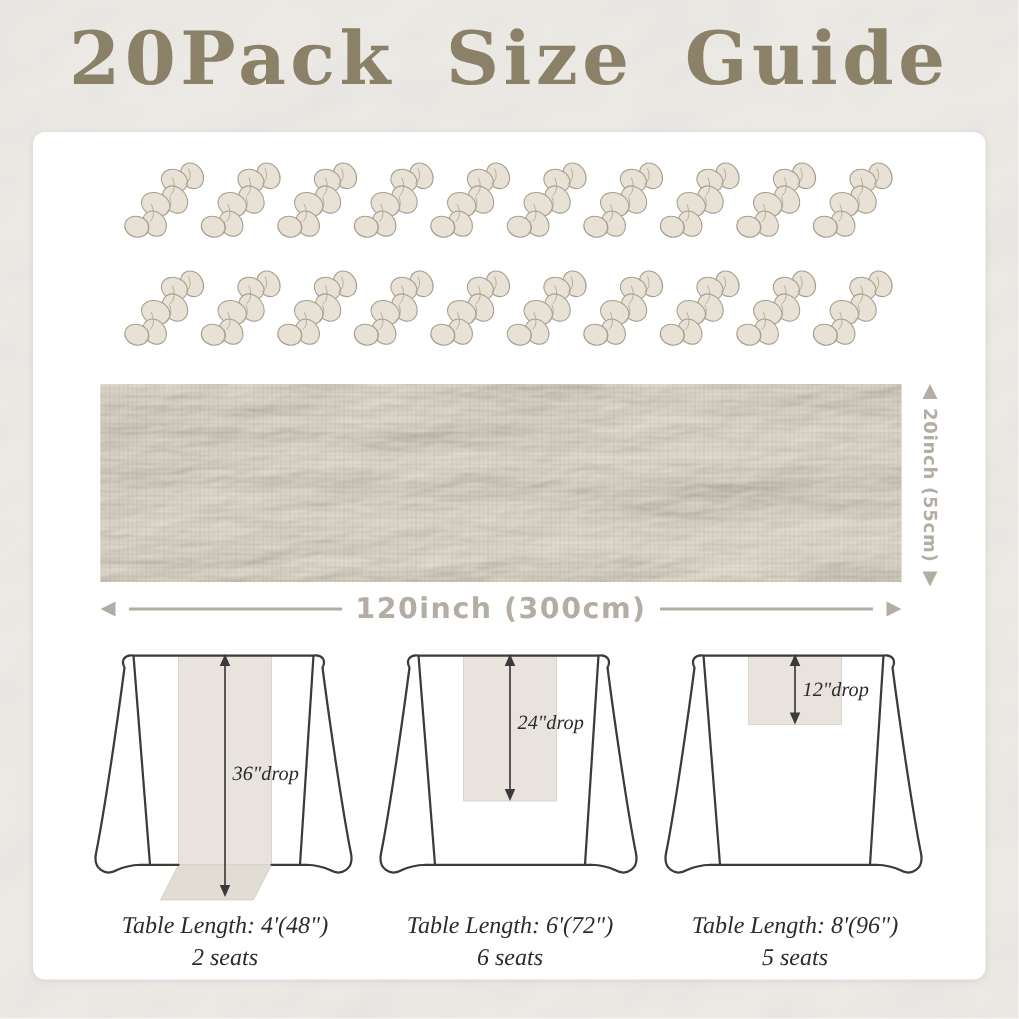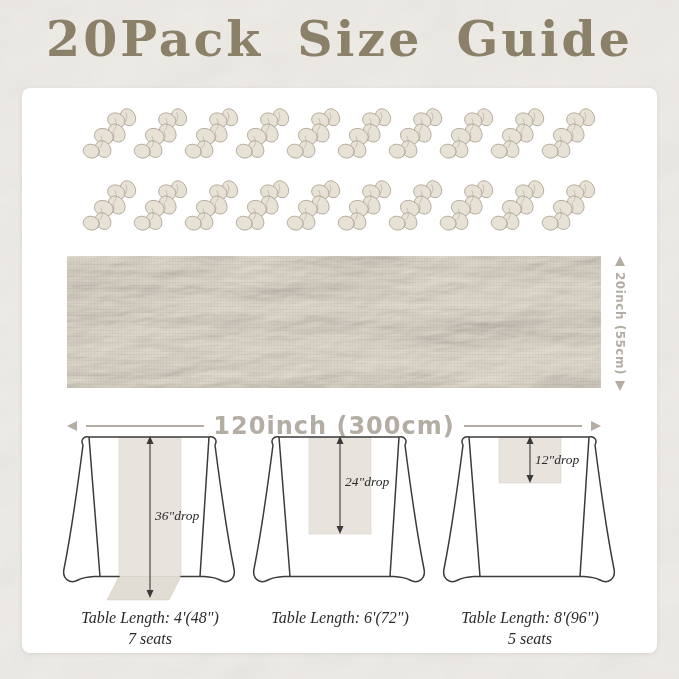--- a/index.html
+++ b/index.html
@@ -64,23 +64,22 @@
     background:
       repeating-linear-gradient(90deg,rgba(115,105,90,.05) 0 1px,transparent 1px 3px),
       repeating-linear-gradient(0deg,rgba(115,105,90,.05) 0 1px,transparent 1px 3px);
   }
   
   .hdim{
     position:absolute;left:45px;top:306px;width:534px;height:24px;
     display:flex;align-items:center;gap:9px;
     color:var(--dimension_color);
     font-family:"DejaVu Sans",sans-serif;
-    font-size:24px;font-weight:700;letter-spacing:1px;
+    font-size:19px;font-weight:700;letter-spacing:1px;
     white-space:nowrap;
-    margin-top:20px;
   }
   .hdim .dline{flex:1;height:2px;background:var(--dimension_color);}
   .arr{width:0;height:0;}
   .arr.left {border-top:5px solid transparent;border-bottom:5px solid transparent;border-right:10px solid var(--dimension_color);}
   .arr.right{border-top:5px solid transparent;border-bottom:5px solid transparent;border-left:10px solid var(--dimension_color);}
   .arr.up   {border-left:5px solid transparent;border-right:5px solid transparent;border-bottom:10px solid var(--dimension_color);}
   .arr.down {border-left:5px solid transparent;border-right:5px solid transparent;border-top:10px solid var(--dimension_color);}
   .vdim{
     position:absolute;left:584px;top:168px;width:28px;height:132px;
     display:flex;flex-direction:column;align-items:center;gap:3px;
@@ -307,39 +306,40 @@
           M154,13 C160,12 162.5,16.5 160,21 C164,52 173,115 179,145 C181,155 173,160.5 165,156 C160,153.5 155,152.8 149,152.5
           M34,13 L45,152.5 M154,13 L145,152.5
           M39,152.5 H64 M126,152.5 H149"></path>
         <line class="drop-arrow" x1="95" y1="17" x2="95" y2="169"></line>
         <polygon class="drop-head" points="95,12 91.5,20 98.5,20"></polygon>
         <polygon class="drop-head" points="95,174 91.5,166 98.5,166"></polygon>
         <text class="drop-label" x="100" y="96">36"drop</text>
       </svg>
       <div class="table-caption">
         <div>Table Length: 4'(48")</div>
-        <div>7 seats</div>
+        <div>2 seats</div>
       </div>
     </div>
 
     <div class="diagram d2">
       <svg viewBox="0 0 190 180">
         <rect class="runner-strip" x="64" y="13" width="62" height="97"></rect>
         <path class="tbl-outline" d="M34,13 L154,13
           M34,13 C28,12 25.5,16.5 28,21 C24,52 15,115 9,145 C7,155 15,160.5 23,156 C28,153.5 33,152.8 39,152.5
           M154,13 C160,12 162.5,16.5 160,21 C164,52 173,115 179,145 C181,155 173,160.5 165,156 C160,153.5 155,152.8 149,152.5
           M34,13 L45,152.5 M154,13 L145,152.5
           M39,152.5 H149"></path>
         <line class="drop-arrow" x1="95" y1="17" x2="95" y2="105"></line>
         <polygon class="drop-head" points="95,12 91.5,20 98.5,20"></polygon>
         <polygon class="drop-head" points="95,110 91.5,102 98.5,102"></polygon>
         <text class="drop-label" x="100" y="62">24"drop</text>
       </svg>
       <div class="table-caption">
         <div>Table Length: 6'(72")</div>
+        <div>6 seats</div>
       </div>
     </div>
 
     <div class="diagram d3">
       <svg viewBox="0 0 190 180">
         <rect class="runner-strip" x="64" y="13" width="62" height="46"></rect>
         <path class="tbl-outline" d="M34,13 L154,13
           M34,13 C28,12 25.5,16.5 28,21 C24,52 15,115 9,145 C7,155 15,160.5 23,156 C28,153.5 33,152.8 39,152.5
           M154,13 C160,12 162.5,16.5 160,21 C164,52 173,115 179,145 C181,155 173,160.5 165,156 C160,153.5 155,152.8 149,152.5
           M34,13 L45,152.5 M154,13 L145,152.5

